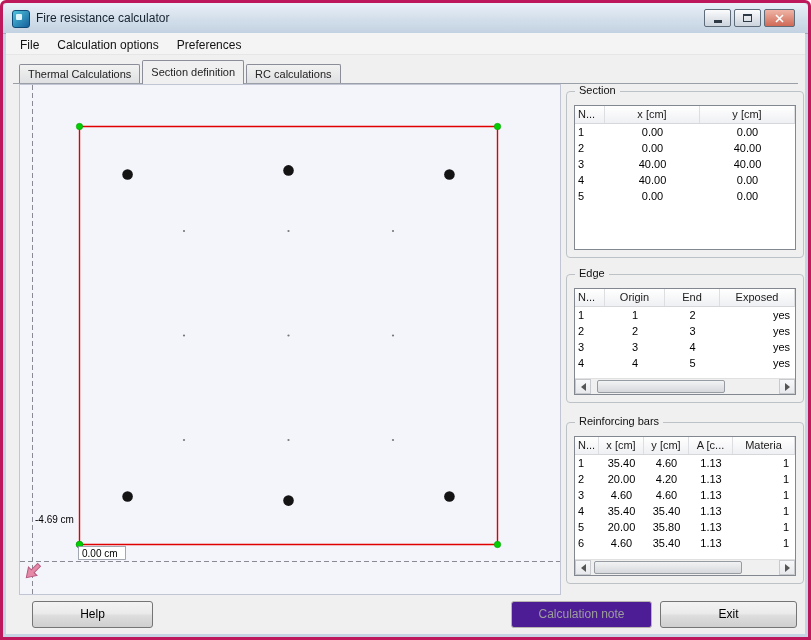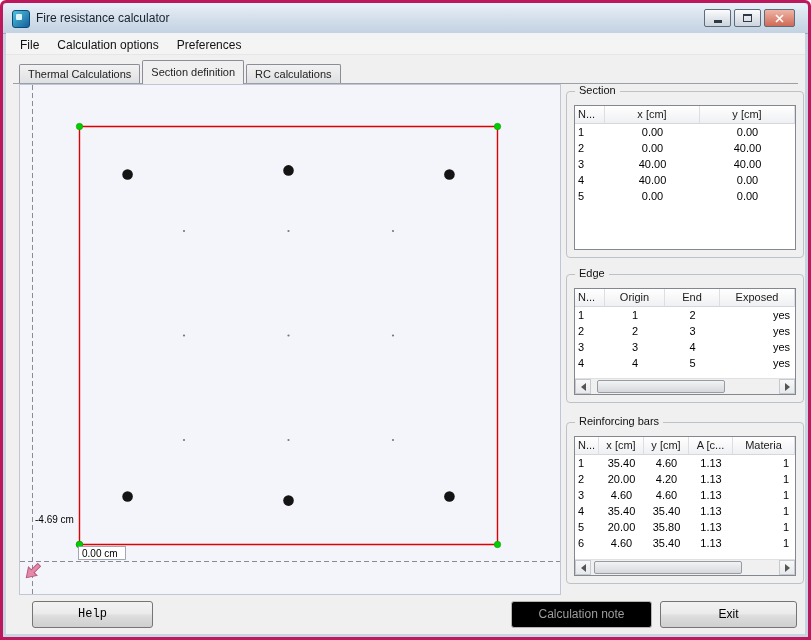--- a/index.html
+++ b/index.html
@@ -76,22 +76,22 @@
   .tri-r{width:0;height:0;border:4px solid transparent;border-left:5px solid #555;border-right:none;}
   .sb-track{flex:1;position:relative;}
   .sb-thumb{position:absolute;top:1px;bottom:1px;background:linear-gradient(#f2f3f4,#d6d8dc);
     border:1px solid #979ca2;border-radius:2px;box-sizing:border-box;}
   .edge-thumb{left:6px;width:128px;}
   .bars-thumb{left:3px;width:148px;}
   
   .btn{position:absolute;top:598px;height:27px;border:1px solid #757575;border-radius:3px;
     background:linear-gradient(#f3f3f3,#ebebeb 45%,#dddddd 55%,#cfcfcf);
     font-size:12px;color:#000;text-align:center;line-height:25px;box-sizing:border-box;}
-  .btn.disabled{border-color:#b8b5b0;background:#000000;color:#9d9d9d;}
-  .btn-help{left:29px;width:121px;font-family:Liberation Mono, monospace;}
+  .btn.disabled{border-color:#b8b5b0;background:#4c1d95;color:#9d9d9d;}
+  .btn-help{left:29px;width:121px;}
   .btn-note{left:508px;width:141px;}
   .btn-exit{left:657px;width:137px;}
 </style>
 </head>
 <body>
 
 <div class="window">
 
   <div class="titlebar">
     <div class="app-icon"></div>

